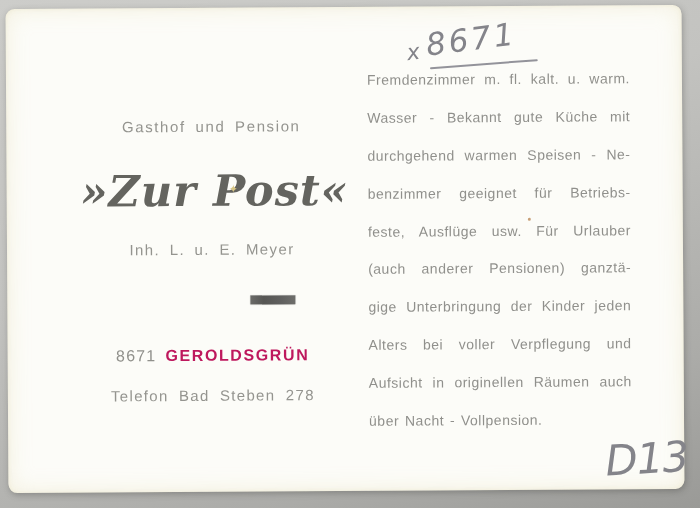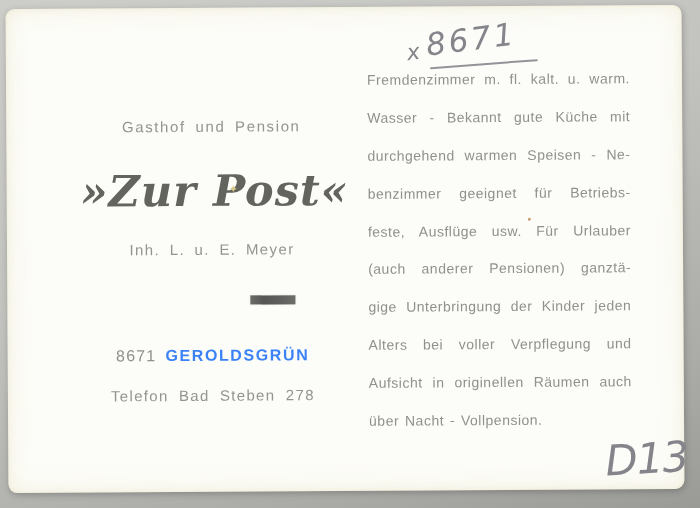--- a/index.html
+++ b/index.html
@@ -50,21 +50,21 @@
   .redact-bar{
     position:absolute;top:288px;left:163px;width:45px;height:9px;
     background:linear-gradient(90deg,#6b6b68,#565654 30%,#616160 70%,#6e6e6b);
     box-shadow:0 0 1px rgba(0,0,0,0.4);
   }
   .city-line{
     position:absolute;top:339px;left:0;width:100%;
     text-align:center;font-size:16px;letter-spacing:1.2px;
     color:#90908b;
   }
-  .city-line .city{font-weight:bold;color:#3b82f6;letter-spacing:1.6px;margin-left:9px;}
+  .city-line .city{font-weight:bold;color:#be185d;letter-spacing:1.6px;margin-left:9px;}
   .phone{
     position:absolute;top:379px;left:0;width:100%;
     text-align:center;font-size:15px;letter-spacing:1.3px;word-spacing:5px;
     color:#94948f;
   }
   
   .right-col{
     position:absolute;left:361px;top:65px;width:263px;
     color:#90908c;
   }

